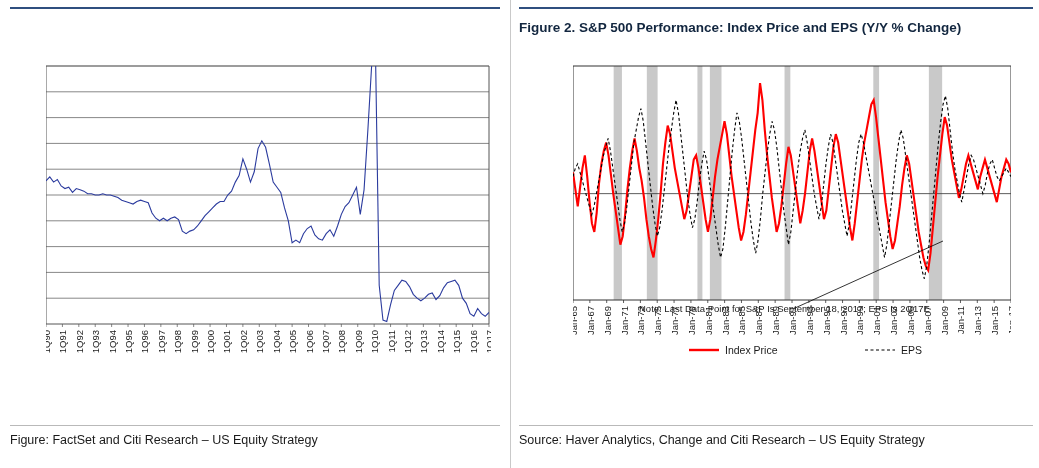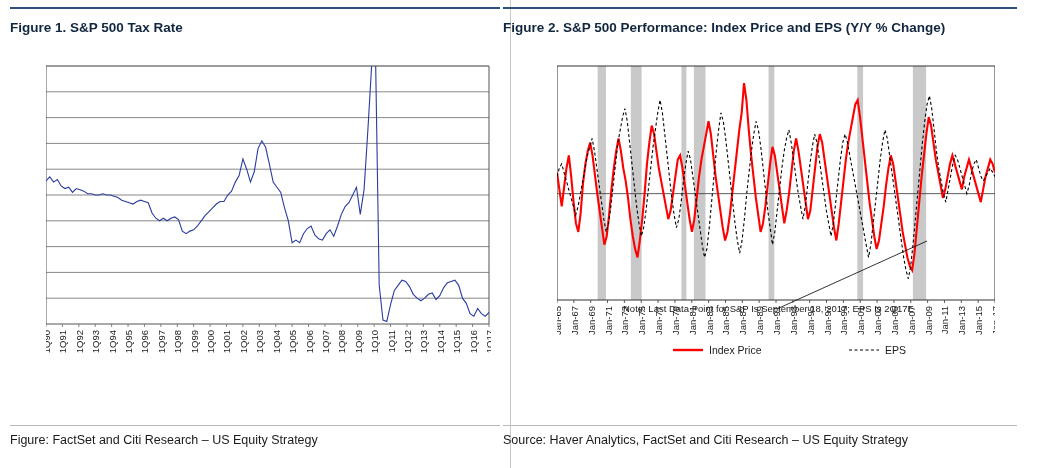--- a/index.html
+++ b/index.html
@@ -15,21 +15,21 @@
     width: 1039px; height: 468px;
     overflow: hidden;
   }
   .divider-v {
     position: absolute;
     left: 510px; top: 0; width: 1px; height: 468px;
     background: #c9c9c9;
   }
   .panel { position: absolute; top: 0; height: 468px; }
   .panel-left { left: 0; width: 510px; }
-  .panel-right { left: 491px; width: 528px; }
+  .panel-right { left: 507px; width: 528px; }
 
   .fig-title {
     position: absolute;
     top: 20px;
     font-size: 13.5px;
     font-weight: bold;
     color: #12263f;
     white-space: nowrap;
   }
   .panel-left .fig-title { left: 10px; }
@@ -90,21 +90,20 @@
 </style>
 </head>
 <body>
 
 <div id="root">
 
   <div class="divider-v"></div>
 
   <div class="panel panel-left">
     <div class="rule-top"></div>
-    <div class="fig-title">Figure 1. S&amp;P 500 Tax Rate</div>
     <div class="chart-area" id="chart1">
         <svg width="445" height="318" viewBox="0 0 445 318">
           <line x1="0" y1="262" x2="443" y2="262" stroke="#555" stroke-width="1"></line>
           <text x="-5" y="265.5" text-anchor="end" class="ticklabel ticklabel-y1">25%</text>
           <line x1="0" y1="236.2" x2="443" y2="236.2" stroke="#555" stroke-width="0.7"></line>
           <text x="-5" y="239.7" text-anchor="end" class="ticklabel ticklabel-y1">27%</text>
           <line x1="0" y1="210.4" x2="443" y2="210.4" stroke="#555" stroke-width="0.7"></line>
           <text x="-5" y="213.9" text-anchor="end" class="ticklabel ticklabel-y1">29%</text>
           <line x1="0" y1="184.60000000000002" x2="443" y2="184.60000000000002" stroke="#555" stroke-width="0.7"></line>
           <text x="-5" y="188.10000000000002" text-anchor="end" class="ticklabel ticklabel-y1">31%</text>
@@ -316,16 +315,16 @@
           <text x="0" y="0" class="ticklabel" transform="translate(425.1538461538462,244) rotate(-90)" text-anchor="end">Jan-15</text>
           <line x1="438" y1="238" x2="438" y2="241" stroke="#333" stroke-width="0.8"></line>
           <text x="0" y="0" class="ticklabel" transform="translate(442,244) rotate(-90)" text-anchor="end">Jan-17</text>
           <line x1="116" y1="288" x2="146" y2="288" stroke="#ff0000" stroke-width="2.4"></line>
           <text x="152" y="292" class="legend-text">Index Price</text>
           <line x1="292" y1="288" x2="322" y2="288" stroke="#000000" stroke-width="1.2" stroke-dasharray="3,2.5"></line>
           <text x="328" y="292" class="legend-text">EPS</text>
         </svg>
       </div>
     <div class="src-rule"></div>
-    <div class="src-text">Source: Haver Analytics, FactSet and Citi Research – US Equity Strategy</div>
+    <div class="src-text">Source: Haver Analytics, Change and Citi Research – US Equity Strategy</div>
   </div>
 
 </div>
 
 </body></html>

